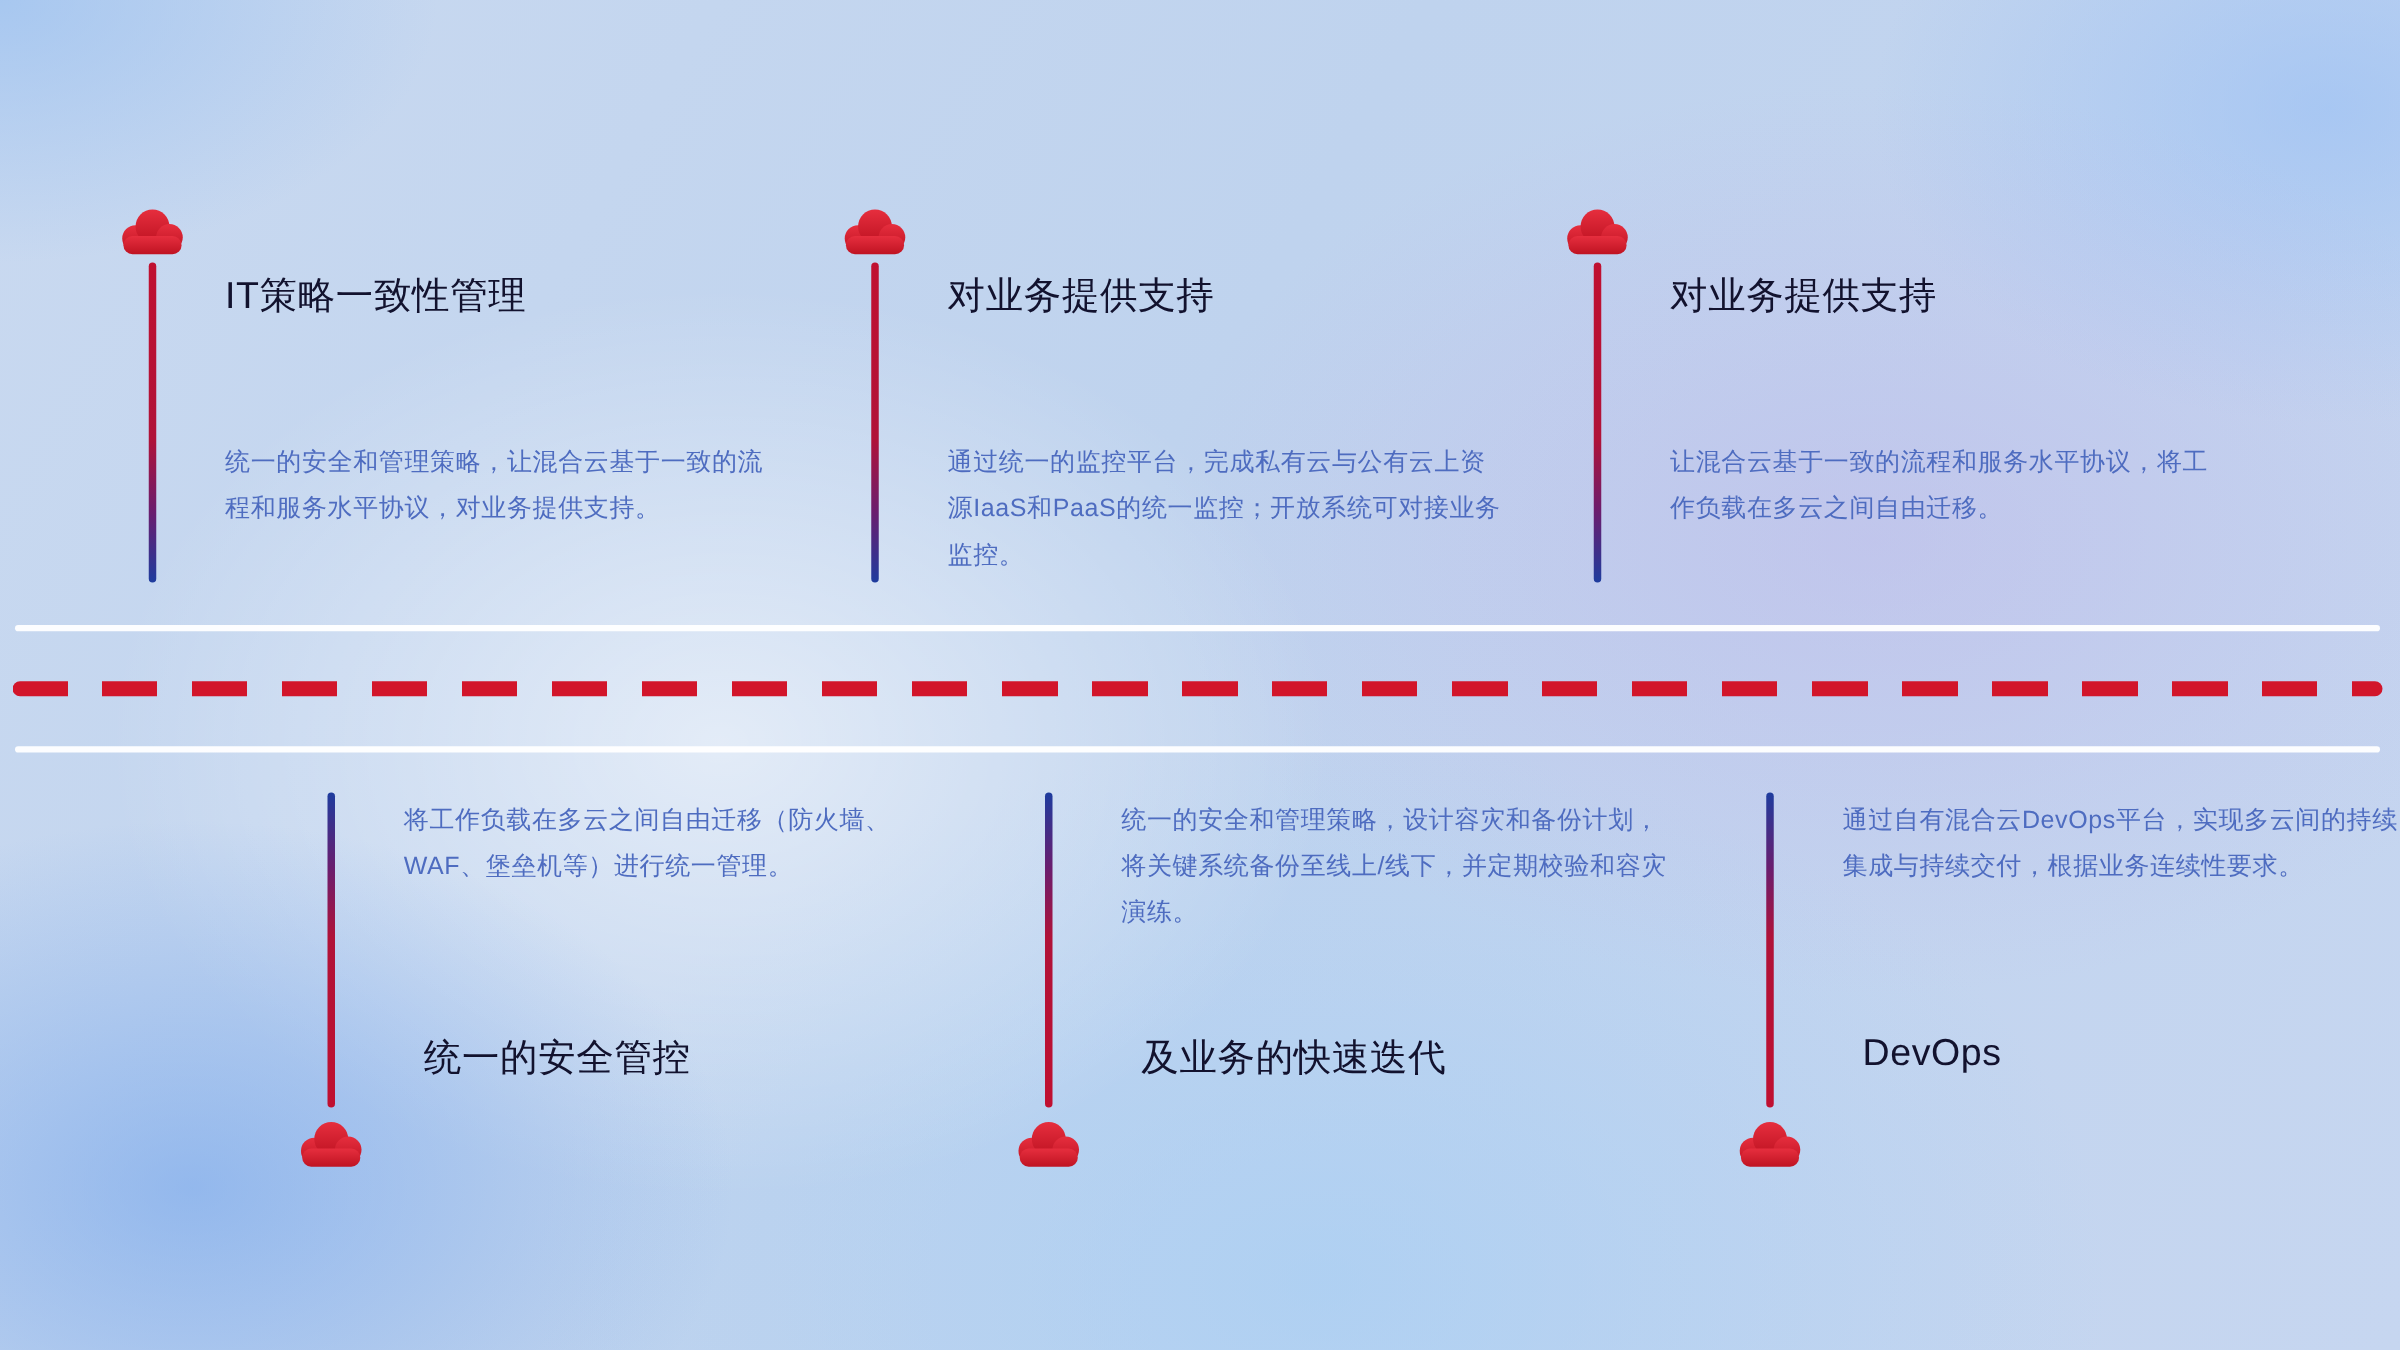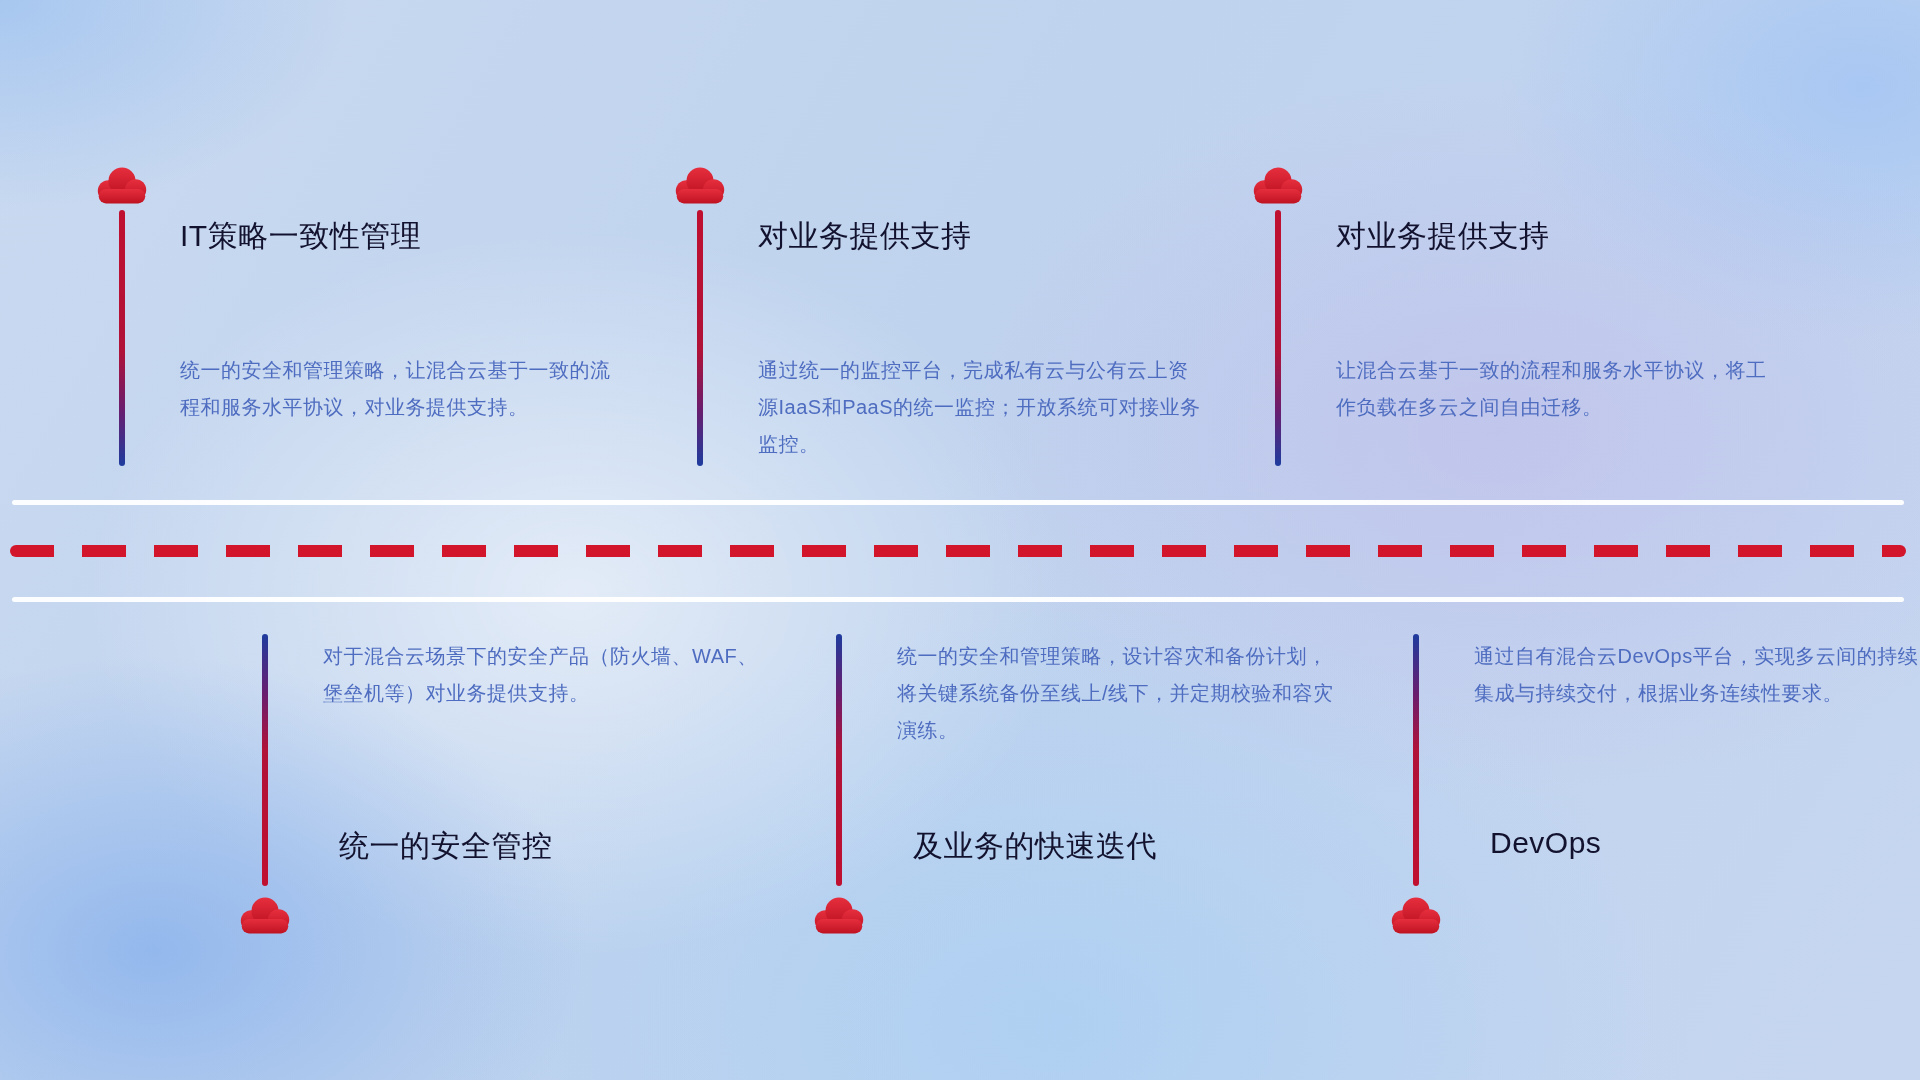--- a/index.html
+++ b/index.html
@@ -126,21 +126,21 @@
         <circle cx="46" cy="28" r="11" fill="url(#cloudGradient)"></circle>
         <rect x="8" y="27" width="48" height="15" rx="7.5" fill="url(#cloudGradient)"></rect>
       </svg>
     </div>
     <div class="stem"></div>
     <div class="title">对业务提供支持</div>
     <div class="desc">让混合云基于一致的流程和服务水平协议，将工作负载在多云之间自由迁移。</div>
   </div>
 
   <div class="item item-bottom" id="item-b1">
-    <div class="desc">对于混合云场景下的安全产品（防火墙、WAF、堡垒机等）对业务提供支持。</div>
+    <div class="desc">将工作负载在多云之间自由迁移（防火墙、WAF、堡垒机等）进行统一管理。</div>
     <div class="title">统一的安全管控</div>
     <div class="stem"></div>
     <div class="cloud">
       <svg viewBox="0 0 64 46" width="62" height="46">
         <circle cx="18" cy="29" r="11" fill="url(#cloudGradient)"></circle>
         <circle cx="32" cy="19" r="14" fill="url(#cloudGradient)"></circle>
         <circle cx="46" cy="28" r="11" fill="url(#cloudGradient)"></circle>
         <rect x="8" y="27" width="48" height="15" rx="7.5" fill="url(#cloudGradient)"></rect>
       </svg>
     </div>

